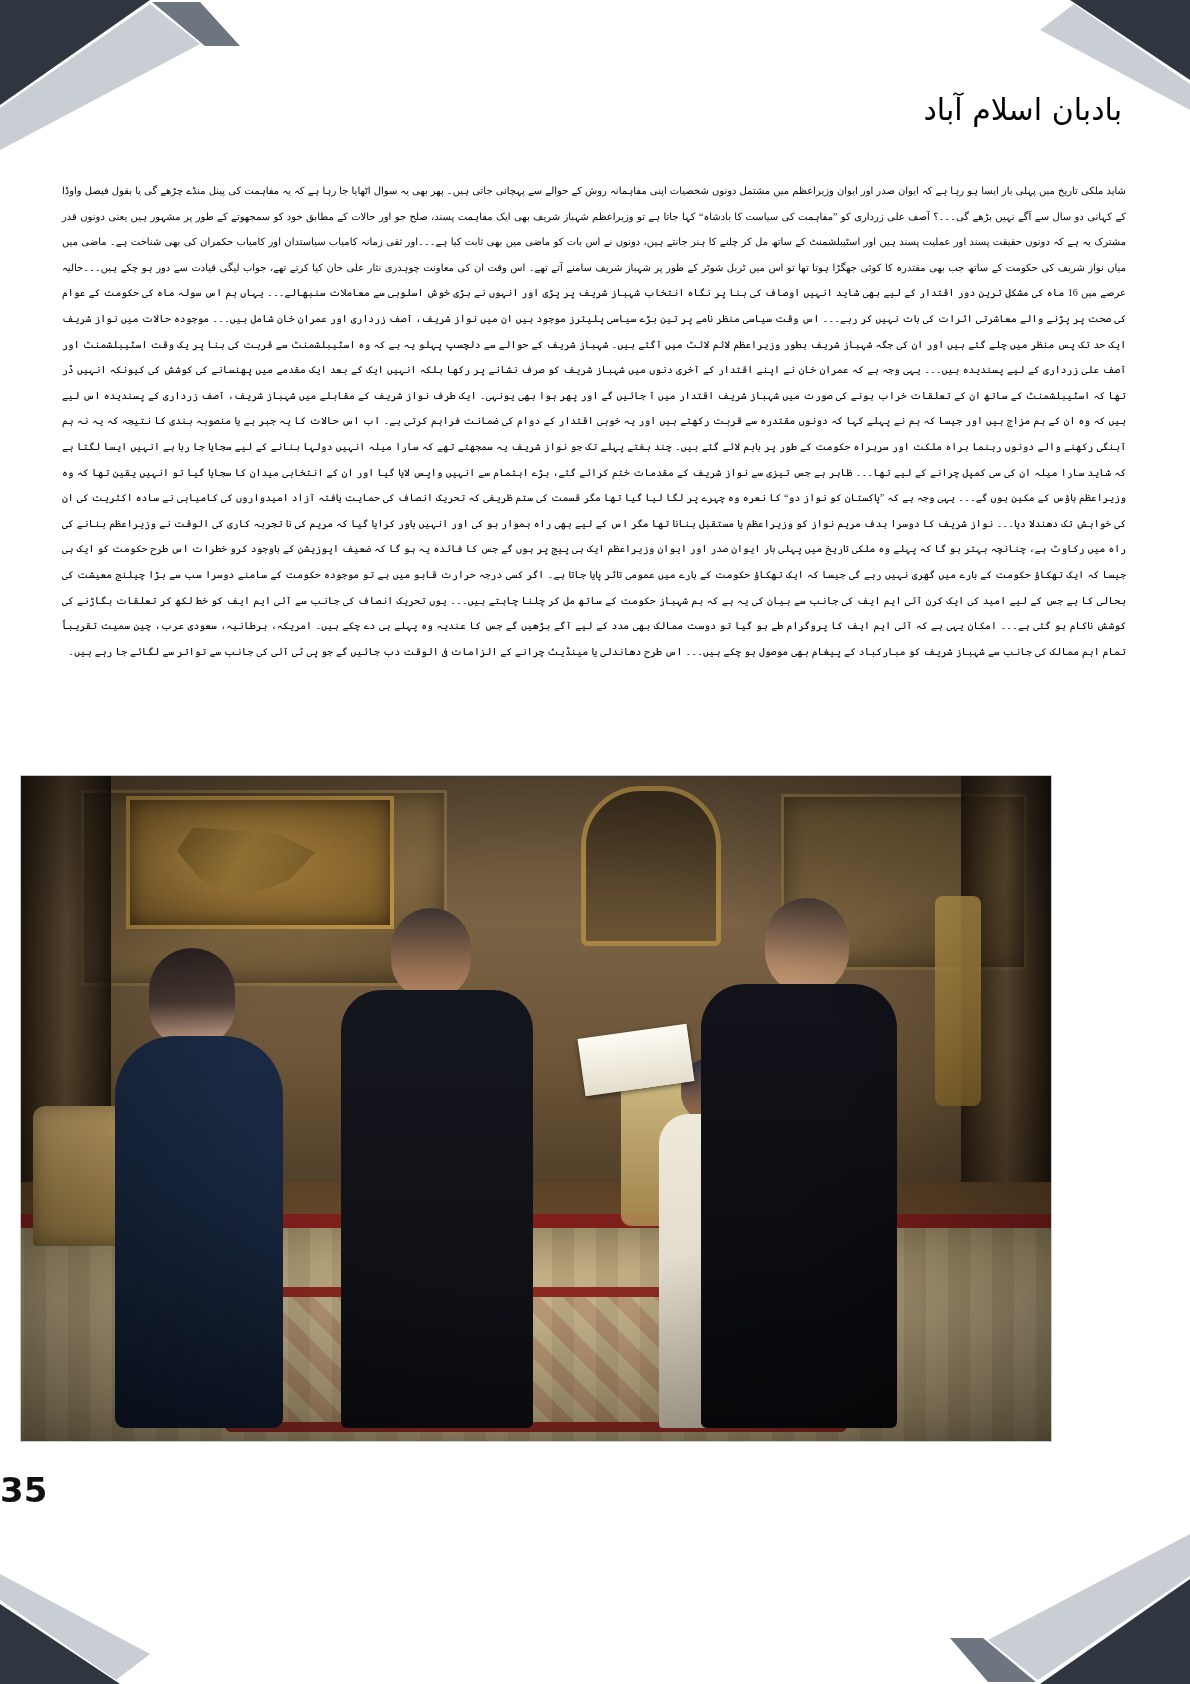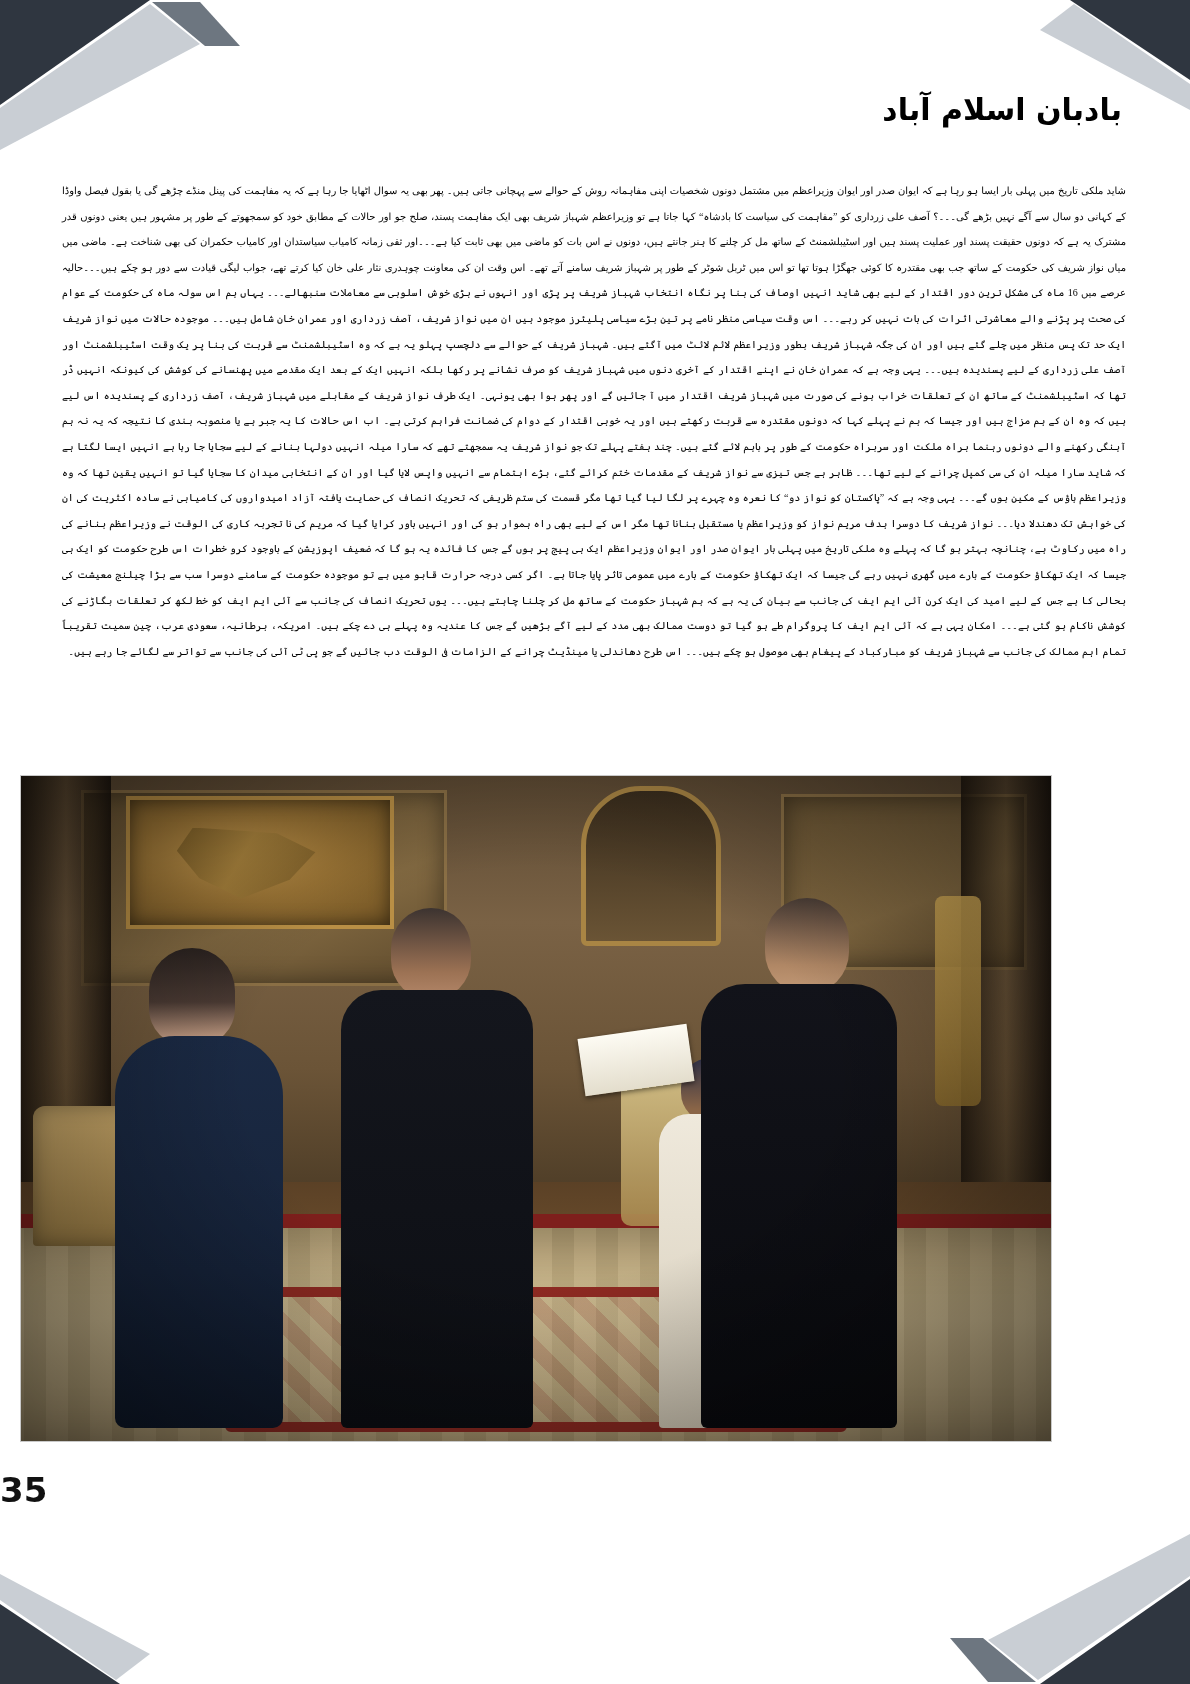--- a/index.html
+++ b/index.html
@@ -34,21 +34,21 @@
   .corner-br { bottom: 0; right: 0; }
 
   
   .masthead {
     position: absolute;
     top: 92px;
     right: 68px;
     text-align: right;
     font-family: "DejaVu Sans", sans-serif;
     font-size: 30px;
-    font-weight: bold;
+    font-weight: normal;
     color: #000000;
     direction: rtl;
     letter-spacing: 1px;
   }
 
   
   .article {
     position: absolute;
     top: 178px;
     left: 62px;

